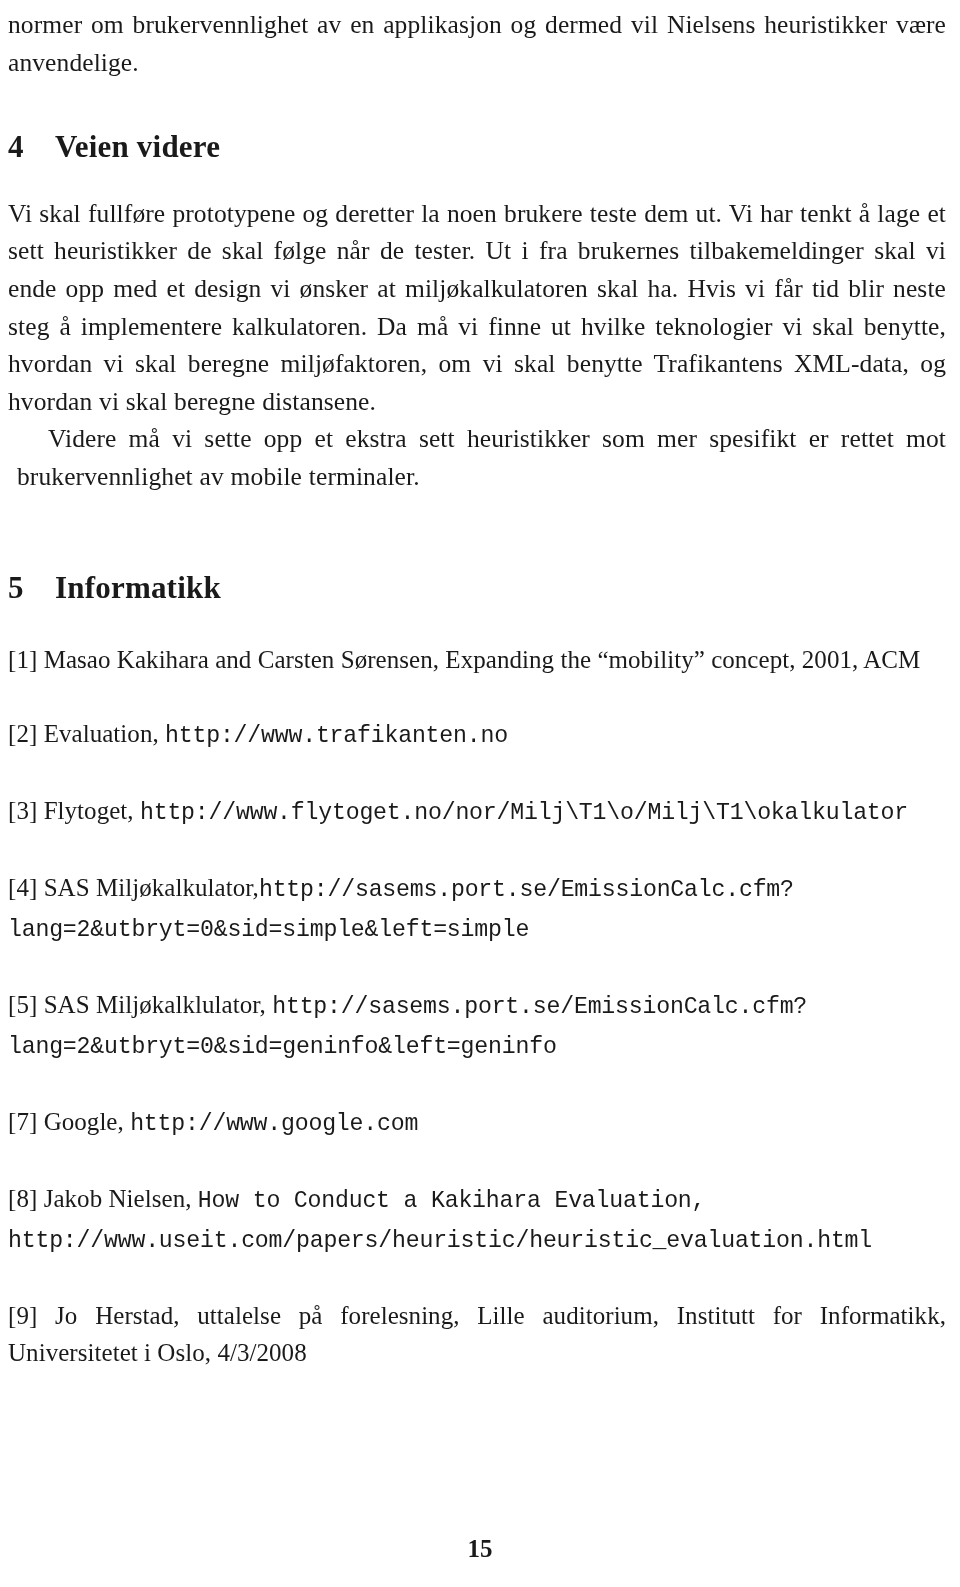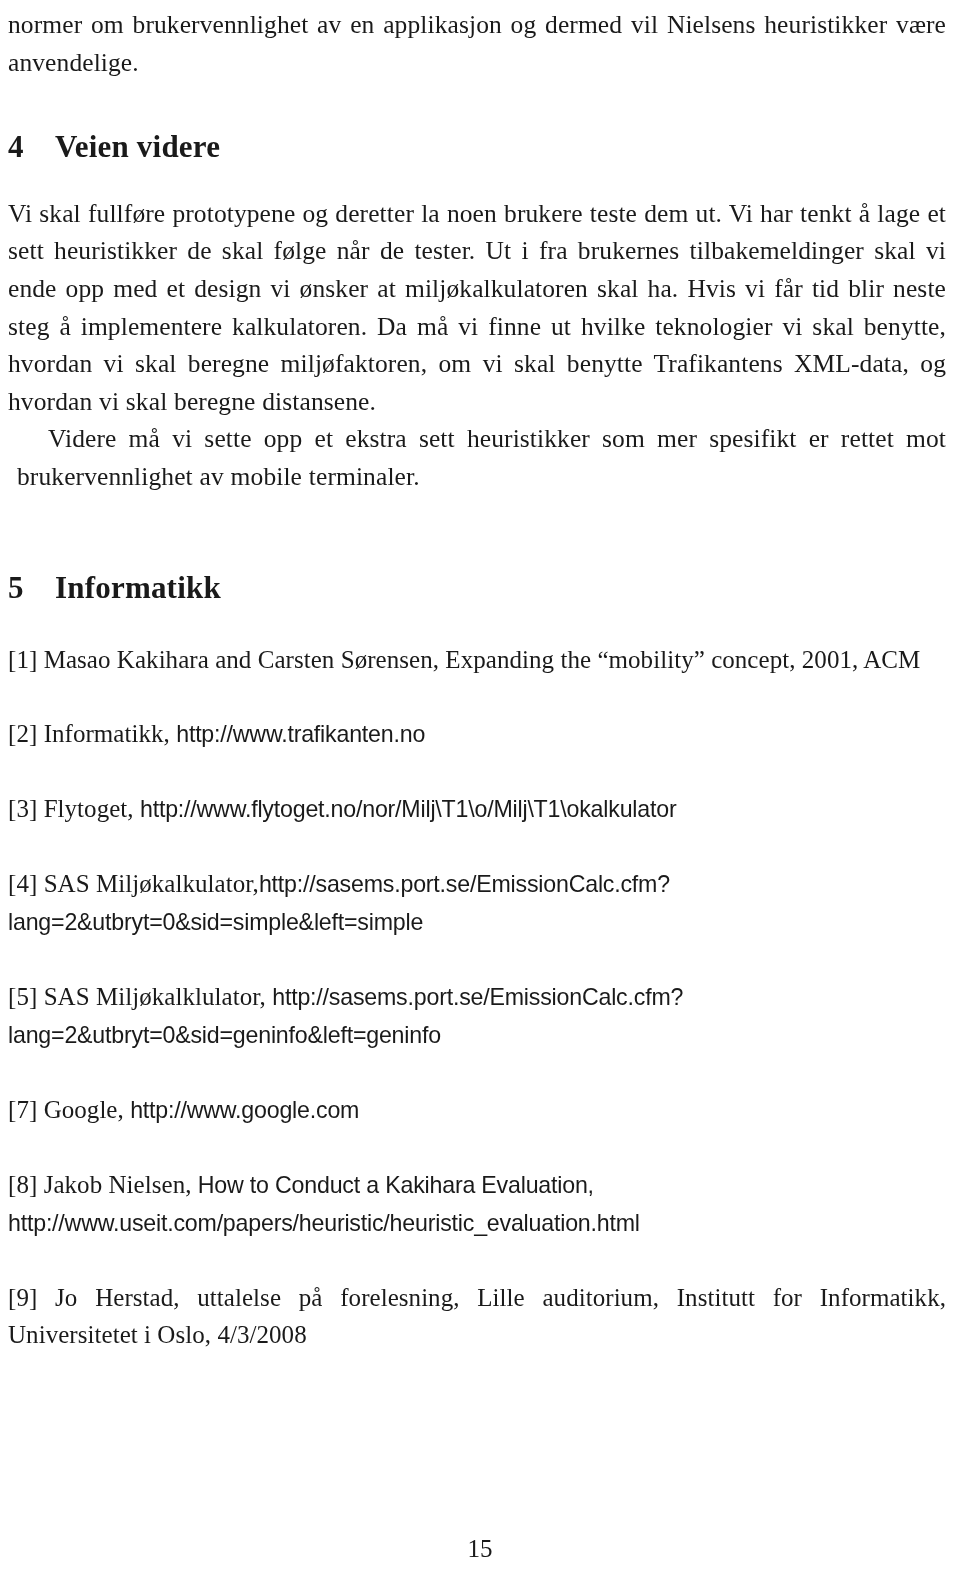--- a/index.html
+++ b/index.html
@@ -72,35 +72,36 @@
     text-align: justify;
     text-justify: inter-word;
     margin: 0 0 37px 0;
     letter-spacing: 0.05px;
   }
   .ref-item:last-child { margin-bottom: 0; }
   .ref-item .num {
     font-family: "Liberation Serif", "DejaVu Serif", serif;
   }
   .mono {
-    font-family: Liberation Sans, sans-serif;
+    font-family: Liberation Mono, monospace;
     font-size: 23.2px;
     letter-spacing: -0.2px;
   }
   .ref-item.tight { text-align: left; }
 
   
   .folio {
     position: absolute;
     left: 0;
     right: 0;
     bottom: 26px;
     text-align: center;
     font-size: 25px;
     line-height: 1;
+    font-weight: bold;
   }
 </style>
 </head>
 <body>
 
 <div class="page">
 
   <p class="para lead">normer om brukervennlighet av en applikasjon og dermed vil Nielsens heuristikker være anvendelige.</p>
 
   <h2 class="section-heading" id="heading-veien">
@@ -119,21 +120,21 @@
 
   <div class="ref-list">
 
     <p class="ref-item">
       <span class="num">[1]</span>
       <span>Masao Kakihara and Carsten Sørensen, Expanding the “mobility” concept, 2001, ACM</span>
     </p>
 
     <p class="ref-item tight">
       <span class="num">[2]</span>
-      <span>Informatikk, </span><span class="mono">http://www.trafikanten.no</span>
+      <span>Evaluation, </span><span class="mono">http://www.trafikanten.no</span>
     </p>
 
     <p class="ref-item tight">
       <span class="num">[3]</span>
       <span>Flytoget, </span><span class="mono">http://www.flytoget.no/nor/Milj\T1\o/Milj\T1\okalkulator</span>
     </p>
 
     <p class="ref-item tight">
       <span class="num">[4]</span>
       <span>SAS Miljøkalkulator,</span><span class="mono">http://sasems.port.se/EmissionCalc.cfm?lang=2&amp;utbryt=0&amp;sid=simple&amp;left=simple</span>

